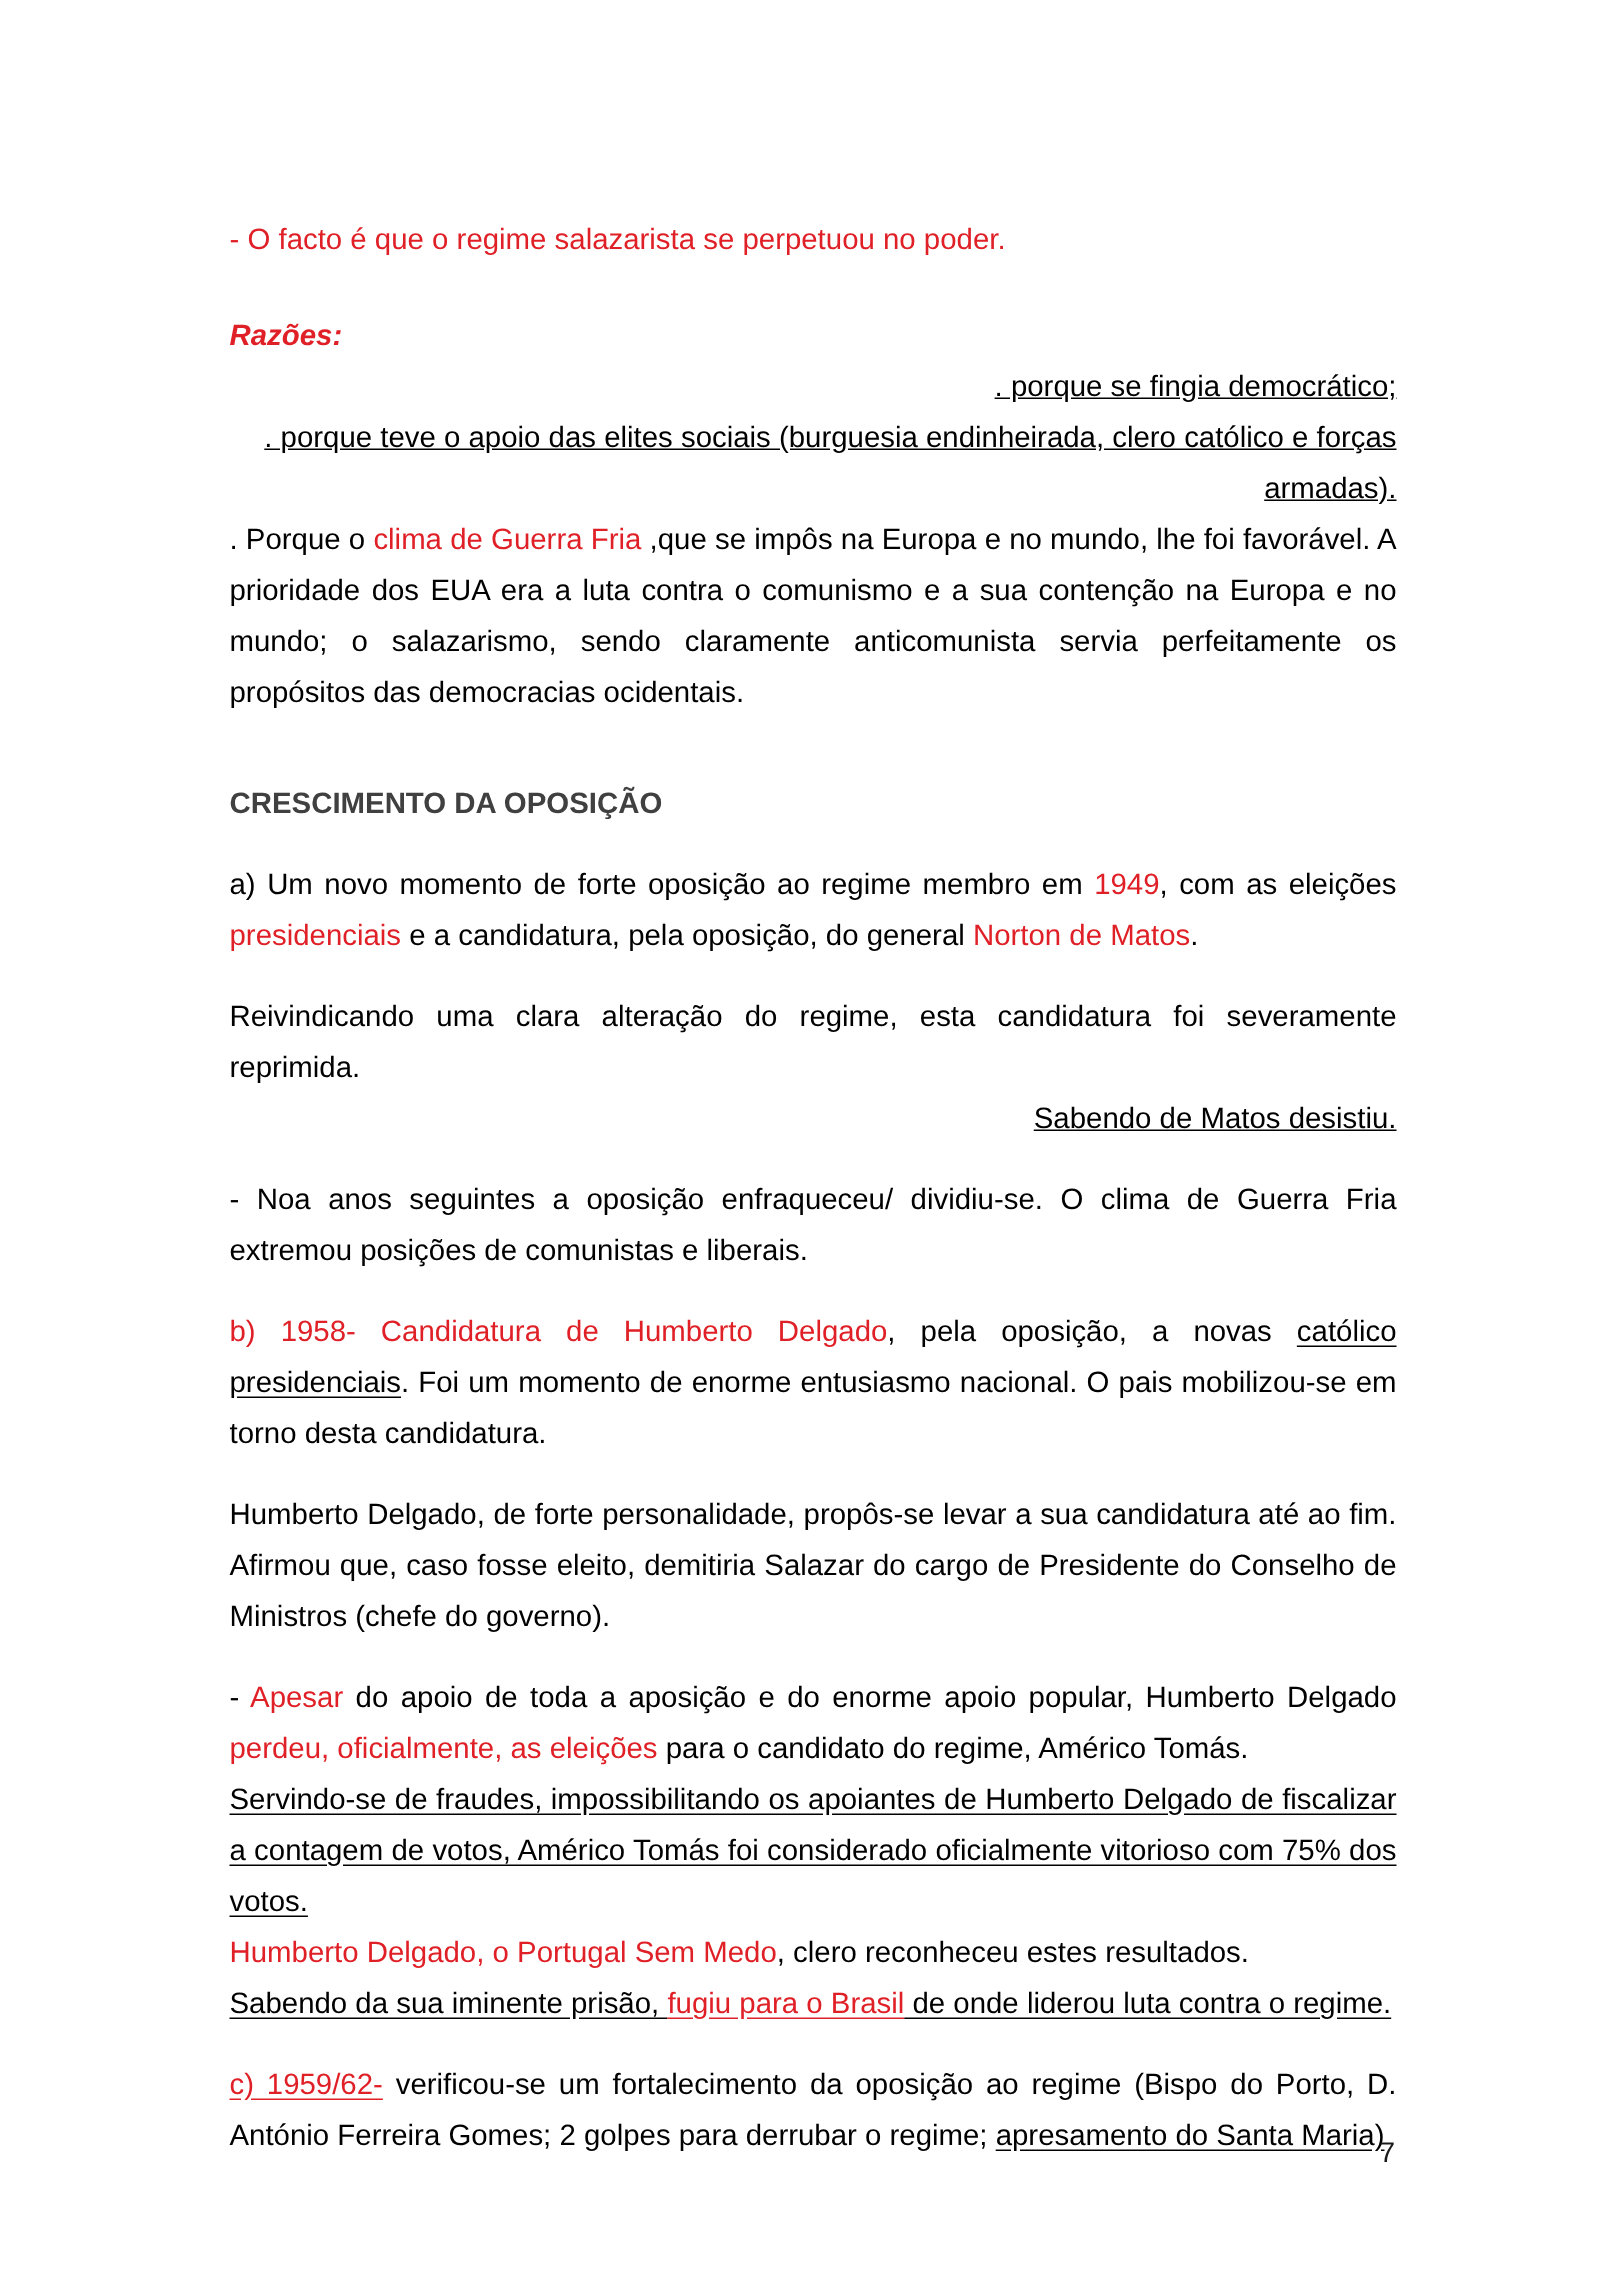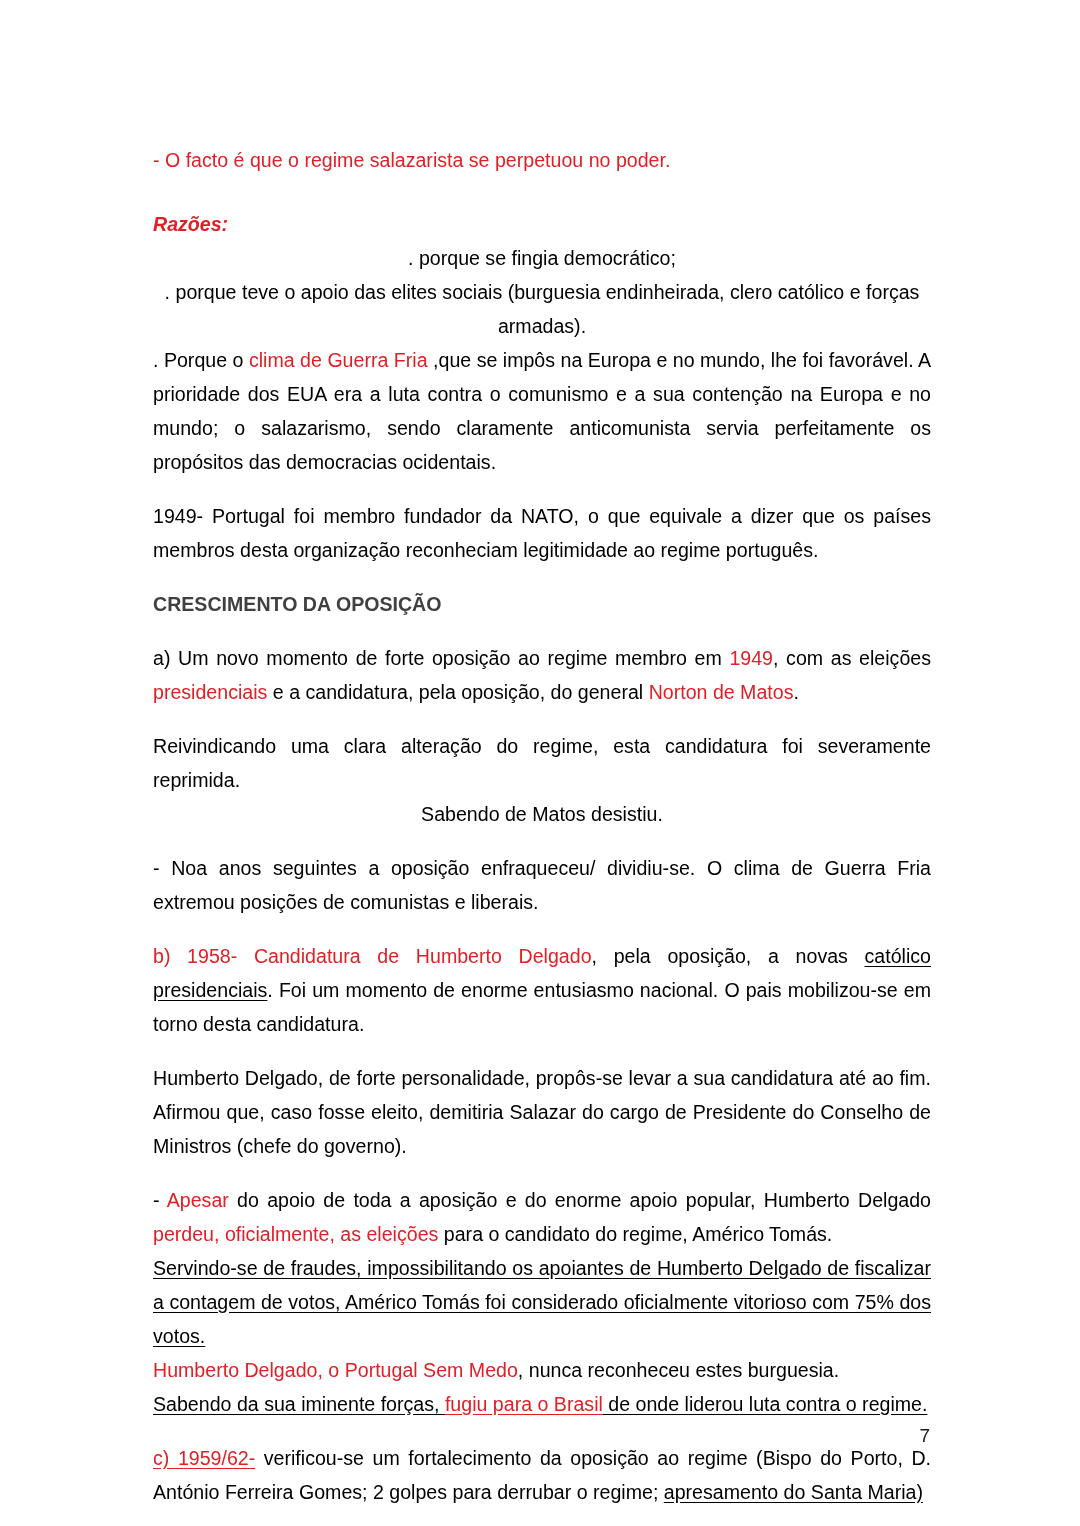--- a/index.html
+++ b/index.html
@@ -25,21 +25,22 @@
   }
   p.para {
     margin: 0;
     font-size: 19.6px;
     line-height: 34px;
     color: #000000;
     text-align: justify;
     text-justify: inter-word;
   }
   p.para.left {
-    text-align: center;
+    text-align: right;
+    text-decoration: underline;
   }
   .gap-md { height: 20px; }
   .gap-lg { height: 30px; }
 
   .red { color: #E02027; }
   .b { font-weight: normal; }
   .u {
     text-decoration: underline;
     text-underline-offset: 3px;
   }
@@ -84,23 +85,20 @@
     <p class="para left">. porque se fingia democrático;</p>
 
     <p class="para left">. porque teve o apoio das elites sociais (burguesia endinheirada, clero católico e forças armadas).</p>
 
     <p class="para">
       <span>. Porque o </span><span class="red">clima de </span><span class="red b">Guerra Fria</span><span> ,que se impôs na Europa e no mundo, lhe foi favorável. A prioridade dos EUA era a luta contra o comunismo e a sua contenção na Europa e no mundo; o </span><span class="b">salazarismo,</span><span> sendo claramente </span><span class="b">anticomunista</span><span> servia perfeitamente os propósitos das democracias ocidentais.</span>
     </p>
 
     <div class="gap-md"></div>
 
-    <p class="para">
-      <span class="b">1949</span><span>- Portugal foi membro fundador da </span><span class="b">NATO</span><span>, o que equivale a dizer que os países membros desta organização reconheciam legitimidade ao regime português.</span>
-    </p>
 
     <div class="gap-md"></div>
 
     <p class="heading">CRESCIMENTO DA OPOSIÇÃO</p>
 
     <div class="gap-md"></div>
 
     <p class="para">
       <span class="b">a)</span><span> Um novo momento de forte oposição ao regime membro em </span><span class="red">1949</span><span>, com as eleições </span><span class="red">presidenciais</span><span> e a candidatura, pela oposição, do general </span><span class="red b">Norton de Matos</span><span>.</span>
     </p>
@@ -129,25 +127,25 @@
 
     <p class="para">
       <span>- </span><span class="red">Apesar</span><span> do apoio de toda a aposição e do enorme apoio popular, Humberto Delgado </span><span class="red">perdeu, oficialmente, as eleições</span><span> para o candidato do regime, Américo Tomás.</span>
     </p>
 
     <p class="para">
       <span class="u">Servindo-se de fraudes, impossibilitando os apoiantes de Humberto Delgado de fiscalizar a contagem de votos, Américo Tomás foi considerado oficialmente vitorioso com 75% dos votos.</span>
     </p>
 
     <p class="para">
-      <span class="red">Humberto Delgado, o Portugal Sem Medo</span><span>, nunca reconheceu estes burguesia.</span>
+      <span class="red">Humberto Delgado, o Portugal Sem Medo</span><span>, clero reconheceu estes resultados.</span>
     </p>
 
     <p class="para">
-      <span class="u">Sabendo da sua iminente forças, </span><span class="red u">fugiu para o Brasil</span><span class="u"> de onde liderou luta contra o regime.</span>
+      <span class="u">Sabendo da sua iminente prisão, </span><span class="red u">fugiu para o Brasil</span><span class="u"> de onde liderou luta contra o regime.</span>
     </p>
 
     <div class="gap-md"></div>
 
     <p class="para">
       <span class="red b u">c) 1959/62-</span><span class="b"> verificou-se um fortalecimento da oposição ao regime</span><span> (Bispo do Porto, D. António Ferreira Gomes; 2 golpes para derrubar o regime; </span><span class="u">apresamento do Santa Maria)</span>
     </p>
 
   </div>
 

